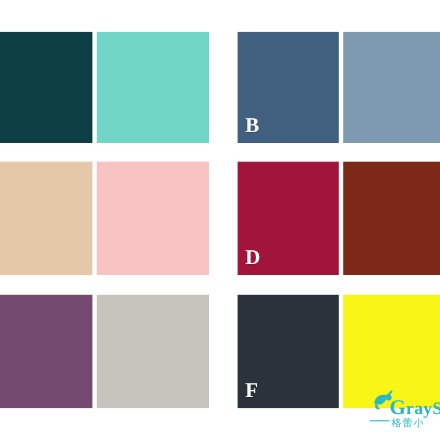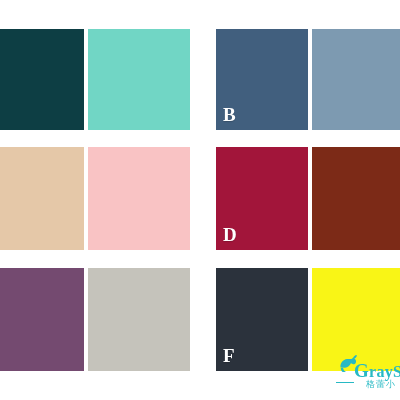--- a/index.html
+++ b/index.html
@@ -78,21 +78,20 @@
   #wm-text .cap { font-size: 19px; }
   #wm-sub {
     position: absolute;
     left: 20px;
     top: 27px;
     font-family: "DejaVu Sans", sans-serif;
     font-size: 9px;
     color: #27b9c4;
     white-space: nowrap;
     letter-spacing: 1px;
-    margin-left: 10px;
   }
   #wm-rule {
     position: absolute;
     left: 0px;
     top: 31px;
     width: 18px;
     height: 1px;
     background: #27b9c4;
   }
 </style>

